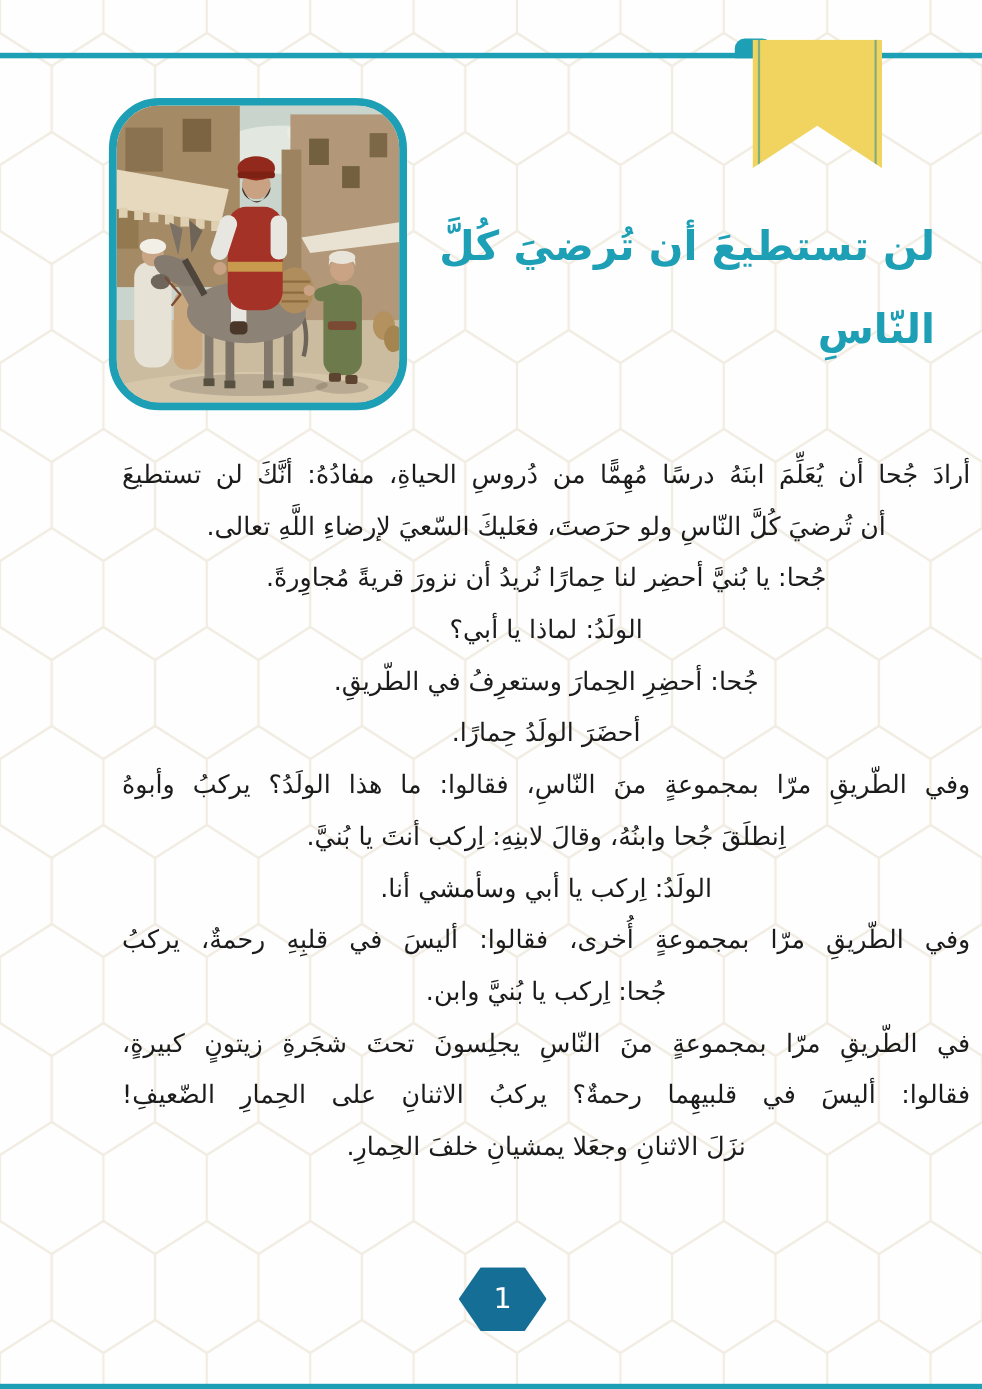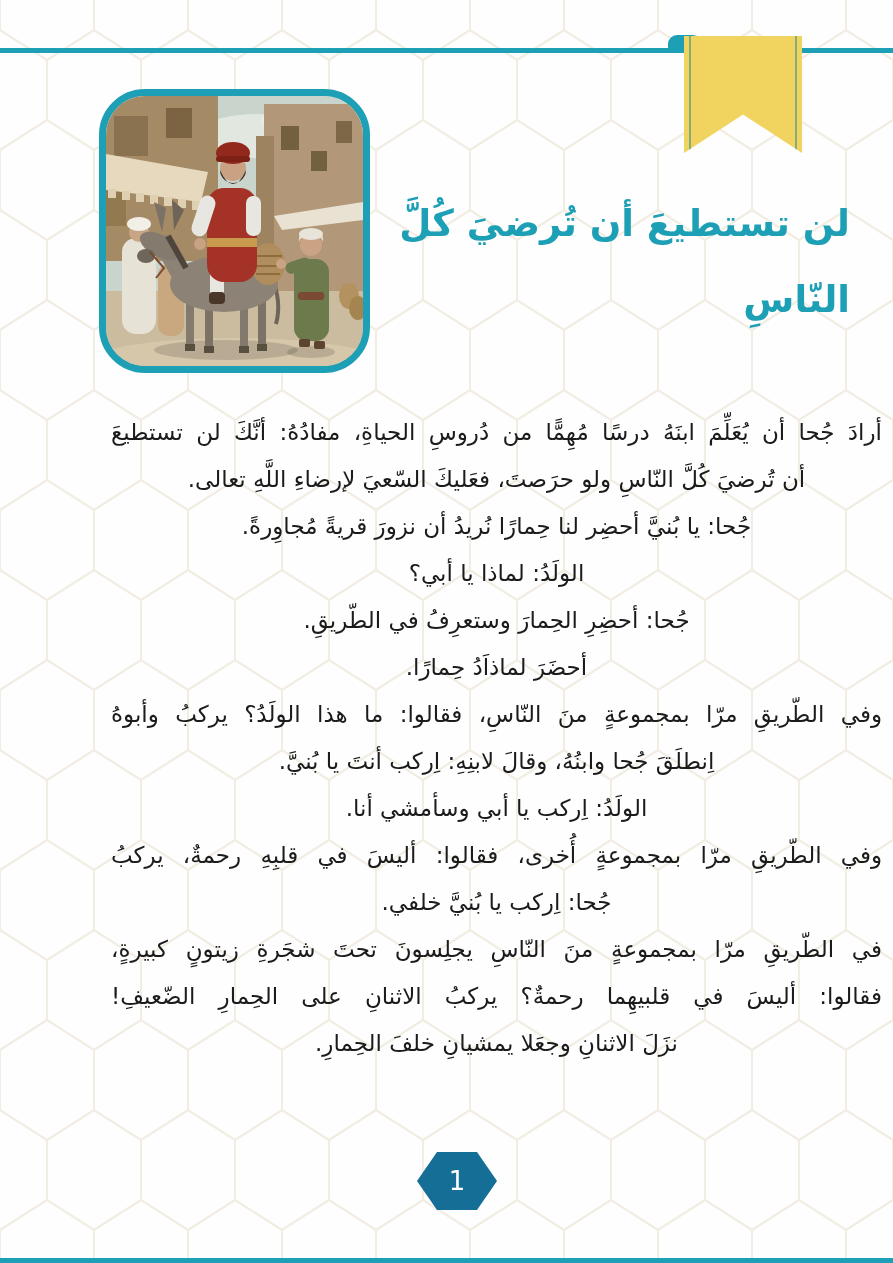--- a/index.html
+++ b/index.html
@@ -165,26 +165,26 @@
   <div>لن تستطيعَ أن تُرضيَ كُلَّ</div>
   <div>النّاسِ</div>
 </div>
 
 <div class="story-text">
     <div class="line justify">أرادَ جُحا أن يُعَلِّمَ ابنَهُ درسًا مُهِمًّا من دُروسِ الحياةِ، مفادُهُ: أنَّكَ لن تستطيعَ</div>
     <div class="line right">أن تُرضيَ كُلَّ النّاسِ ولو حرَصتَ، فعَليكَ السّعيَ لإرضاءِ اللَّهِ تعالى.</div>
     <div class="line right">جُحا: يا بُنيَّ أحضِر لنا حِمارًا نُريدُ أن نزورَ قريةً مُجاوِرةً.</div>
     <div class="line right">الولَدُ: لماذا يا أبي؟</div>
     <div class="line right">جُحا: أحضِرِ الحِمارَ وستعرِفُ في الطّريقِ.</div>
-    <div class="line right">أحضَرَ لماذاَدُ حِمارًا.</div>
+    <div class="line right">أحضَرَ الولَدُ حِمارًا.</div>
     <div class="line justify">وفي الطّريقِ مرّا بمجموعةٍ منَ النّاسِ، فقالوا: ما هذا الولَدُ؟ يركبُ وأبوهُ</div>
     <div class="line right">اِنطلَقَ جُحا وابنُهُ، وقالَ لابنِهِ: اِركب أنتَ يا بُنيَّ.</div>
     <div class="line right">الولَدُ: اِركب يا أبي وسأمشي أنا.</div>
     <div class="line justify">وفي الطّريقِ مرّا بمجموعةٍ أُخرى، فقالوا: أليسَ في قلبِهِ رحمةٌ، يركبُ</div>
-    <div class="line right">جُحا: اِركب يا بُنيَّ خلفي.</div>
+    <div class="line right">جُحا: اِركب يا بُنيَّ وابن.</div>
     <div class="line justify">في الطّريقِ مرّا بمجموعةٍ منَ النّاسِ يجلِسونَ تحتَ شجَرةِ زيتونٍ كبيرةٍ،</div>
     <div class="line justify">فقالوا: أليسَ في قلبيهِما رحمةٌ؟ يركبُ الاثنانِ على الحِمارِ الضّعيفِ!</div>
     <div class="line right">نزَلَ الاثنانِ وجعَلا يمشيانِ خلفَ الحِمارِ.</div>
   </div>
 
 <div class="page-badge">
   <span>1</span>
 </div>
 
 <div class="bottom-line"></div>

